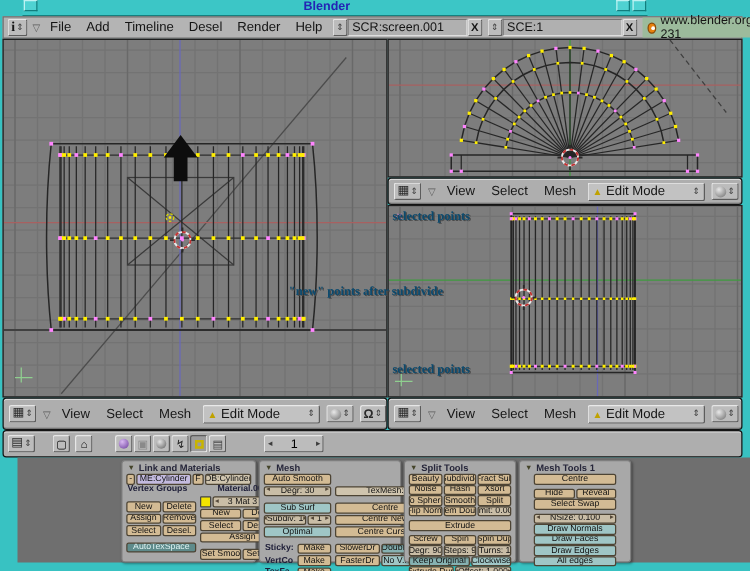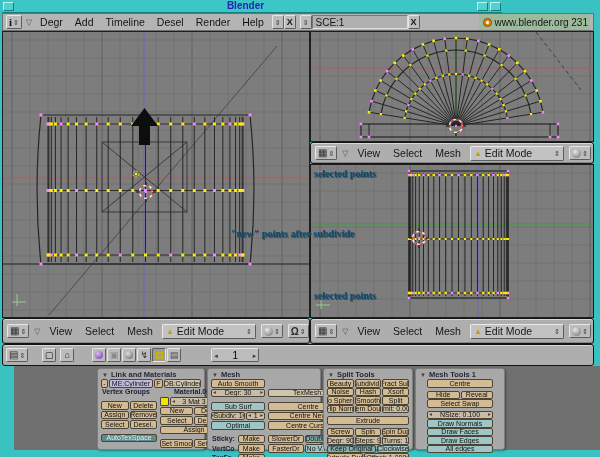--- a/index.html
+++ b/index.html
@@ -1,19 +1,19 @@
 <!DOCTYPE html>
 <html><head>
 <meta charset="utf-8">
 <style>
   html,body{margin:0;padding:0;background:#555;}
   *{box-sizing:border-box;}
   .win{position:relative;width:600px;height:457px;background:#38c2c2;font-family:"Liberation Sans",sans-serif;overflow:hidden;}
   
-  .titlebar{position:absolute;left:2px;top:0;width:500px;height:13px;background:#3cc6c6;border-bottom:1px solid #15807f;display:flex;align-items:center;}
+  .titlebar{position:absolute;left:18px;top:0;width:500px;height:13px;background:#3cc6c6;border-bottom:1px solid #15807f;display:flex;}
   .tb-btn{width:11px;height:9px;background:#4fd2d2;border:1px solid;border-color:#bdf2f2 #117d7d #117d7d #bdf2f2;margin:0 1px;}
   .tb-title{flex:1;text-align:center;font-size:10px;font-weight:bold;color:#2424b4;line-height:12px;}
   
   .menubar{position:absolute;left:2px;top:13px;width:592px;height:18px;background:#b4b4b4;border:1px solid #6e6e6e;display:flex;align-items:center;gap:4px;padding:0 3px;font-size:10.5px;color:#141414;}
   .hbtn{background:#bcbcbc;border:1px solid;border-color:#e6e6e6 #5c5c5c #5c5c5c #e6e6e6;border-radius:2px;height:14px;display:flex;align-items:center;justify-content:center;padding:0 2px;gap:1px;}
   .spglyph{font-size:7px;color:#3d3d3d;line-height:7px;}
   .collapse{font-size:8px;color:#5a5a5a;}
   .mitem{padding:0 4px;cursor:default;}
   .selector{display:flex;align-items:center;height:14px;}
   .sel-field{background:#b0b0b0;border:1px solid;border-color:#767676 #dedede #dedede #767676;height:14px;font-size:10px;padding:0 4px 0 3px;display:flex;align-items:center;min-width:96px;}
@@ -76,30 +76,31 @@
     <span class="tb-btn"></span>
     <span class="tb-btn"></span>
   </div>
 
   <div class="menubar">
     <span class="hbtn">
         <b style="font-family:'Liberation Serif',serif;font-size:11px;">i</b>
         <span class="spglyph">⇕</span>
       </span>
     <span class="collapse">▽</span>
-    <span class="mitem">Degr</span>
+    <span class="mitem">File</span>
     <span class="mitem">Add</span>
     <span class="mitem">Timeline</span>
     <span class="mitem">Desel</span>
     <span class="mitem">Render</span>
     <span class="mitem">Help</span>
     <span class="selector">
       <span class="hbtn">
           <span class="spglyph">⇕</span>
         </span>
+      <span class="sel-field">SCR:screen.001</span>
       <span class="hbtn xbtn">X</span>
     </span>
     <span class="selector">
       <span class="hbtn">
           <span class="spglyph">⇕</span>
         </span>
       <span class="sel-field">SCE:1</span>
       <span class="hbtn xbtn">X</span>
     </span>
     <span class="infozone">

